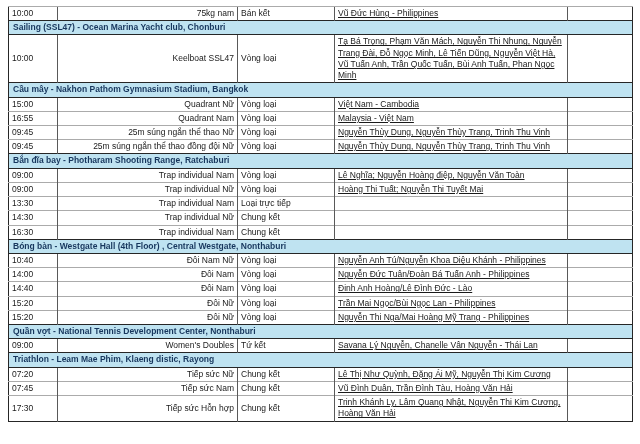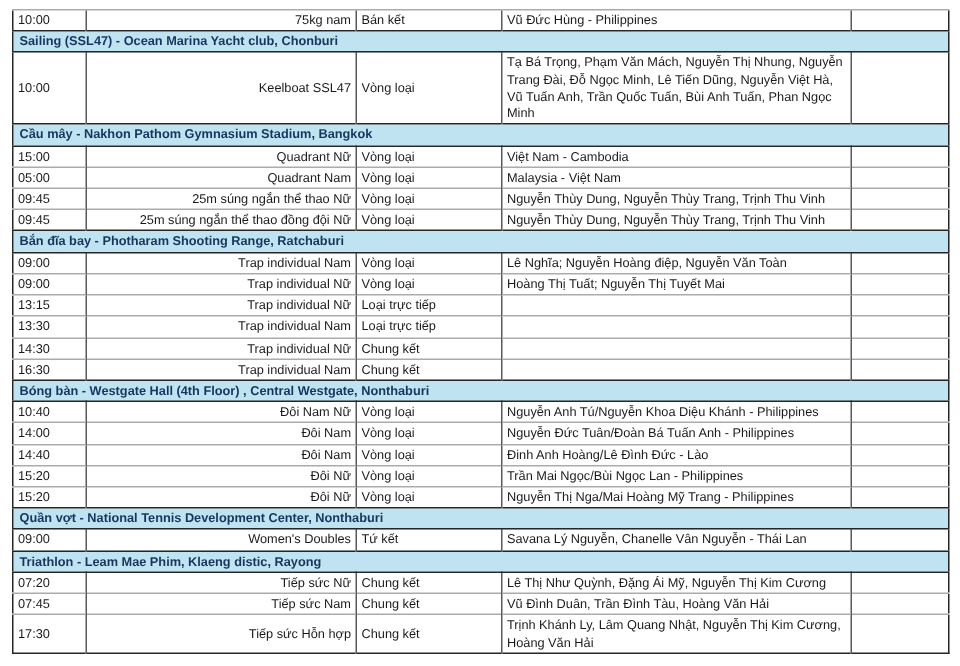--- a/index.html
+++ b/index.html
@@ -34,21 +34,21 @@
     padding: 1px 3px;
     vertical-align: middle;
     border-top: 1px solid #ababab;
     overflow: hidden;
   }
   tr.event-row td + td { border-left: 1px solid #595959; }
 
   td.c-time  { text-align: left; }
   td.c-event { text-align: right; }
   td.c-round { text-align: left; }
-  td.c-part  { text-align: left; }
+  td.c-part  { text-align: left; text-decoration: underline; }
 
   tr.section-row { height: 14px; }
   tr.section-row td {
     background: #bfe3f1;
     color: #17365d;
     font-weight: bold;
     text-align: left;
     padding: 1px 4px;
     vertical-align: middle;
     border-top: 1px solid #262626;
@@ -94,21 +94,21 @@
 
   <tr class="event-row">
     <td class="c-time">15:00</td>
     <td class="c-event">Quadrant Nữ</td>
     <td class="c-round">Vòng loại</td>
     <td class="c-part">Việt Nam - Cambodia</td>
     <td class="c-extra"></td>
   </tr>
 
   <tr class="event-row">
-    <td class="c-time">05:00</td>
+    <td class="c-time">16:55</td>
     <td class="c-event">Quadrant Nam</td>
     <td class="c-round">Vòng loại</td>
     <td class="c-part">Malaysia - Việt Nam</td>
     <td class="c-extra"></td>
   </tr>
 
 
   <tr class="event-row">
     <td class="c-time">09:45</td>
     <td class="c-event">25m súng ngắn thể thao Nữ</td>
@@ -138,27 +138,20 @@
   </tr>
 
   <tr class="event-row">
     <td class="c-time">09:00</td>
     <td class="c-event">Trap individual Nữ</td>
     <td class="c-round">Vòng loại</td>
     <td class="c-part">Hoàng Thị Tuất; Nguyễn Thị Tuyết Mai</td>
     <td class="c-extra"></td>
   </tr>
 
-  <tr class="event-row">
-    <td class="c-time">13:15</td>
-    <td class="c-event">Trap individual Nữ</td>
-    <td class="c-round">Loại trực tiếp</td>
-    <td class="c-part"></td>
-    <td class="c-extra"></td>
-  </tr>
 
   <tr class="event-row">
     <td class="c-time">13:30</td>
     <td class="c-event">Trap individual Nam</td>
     <td class="c-round">Loại trực tiếp</td>
     <td class="c-part"></td>
     <td class="c-extra"></td>
   </tr>
 
   <tr class="event-row">

